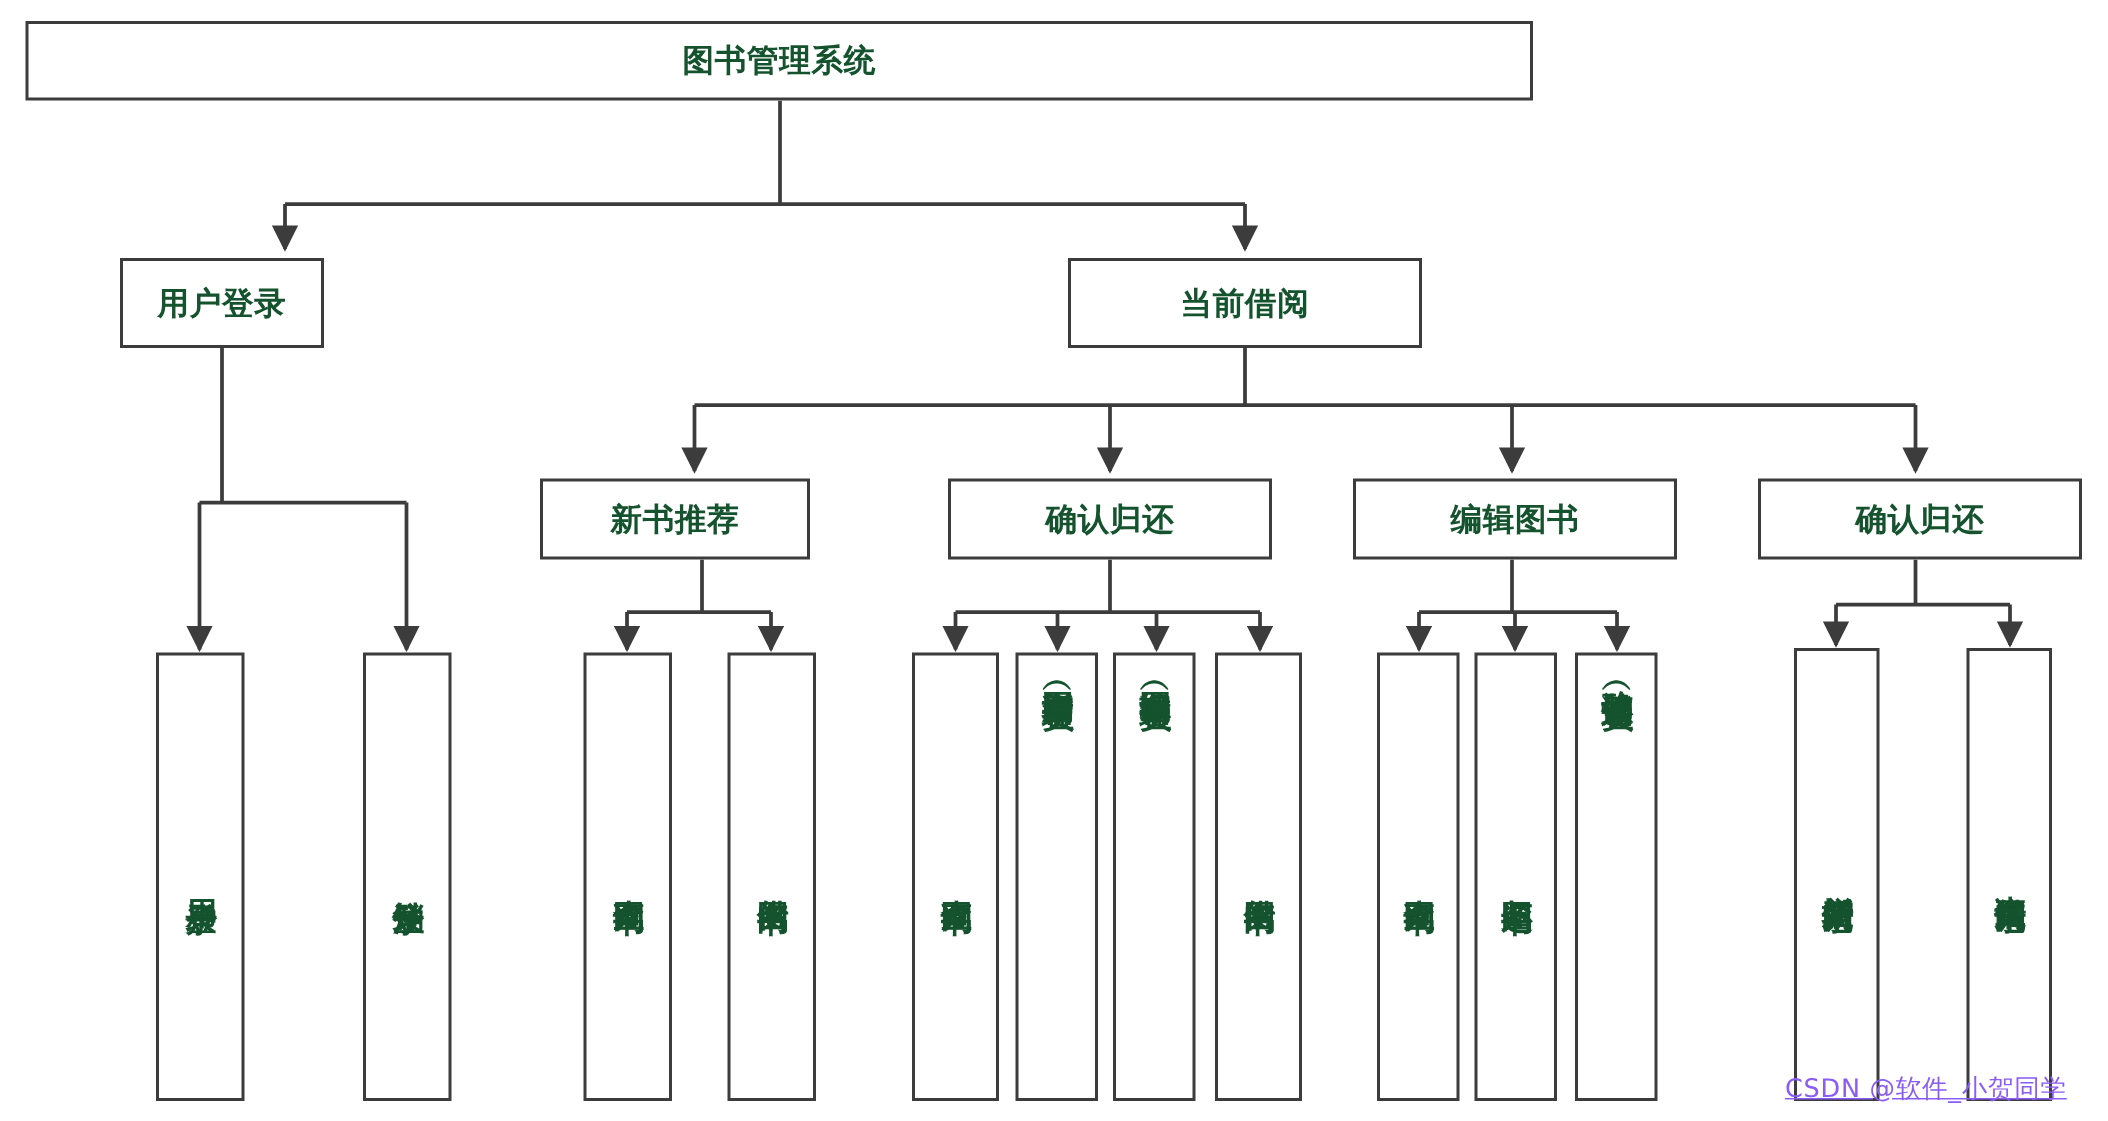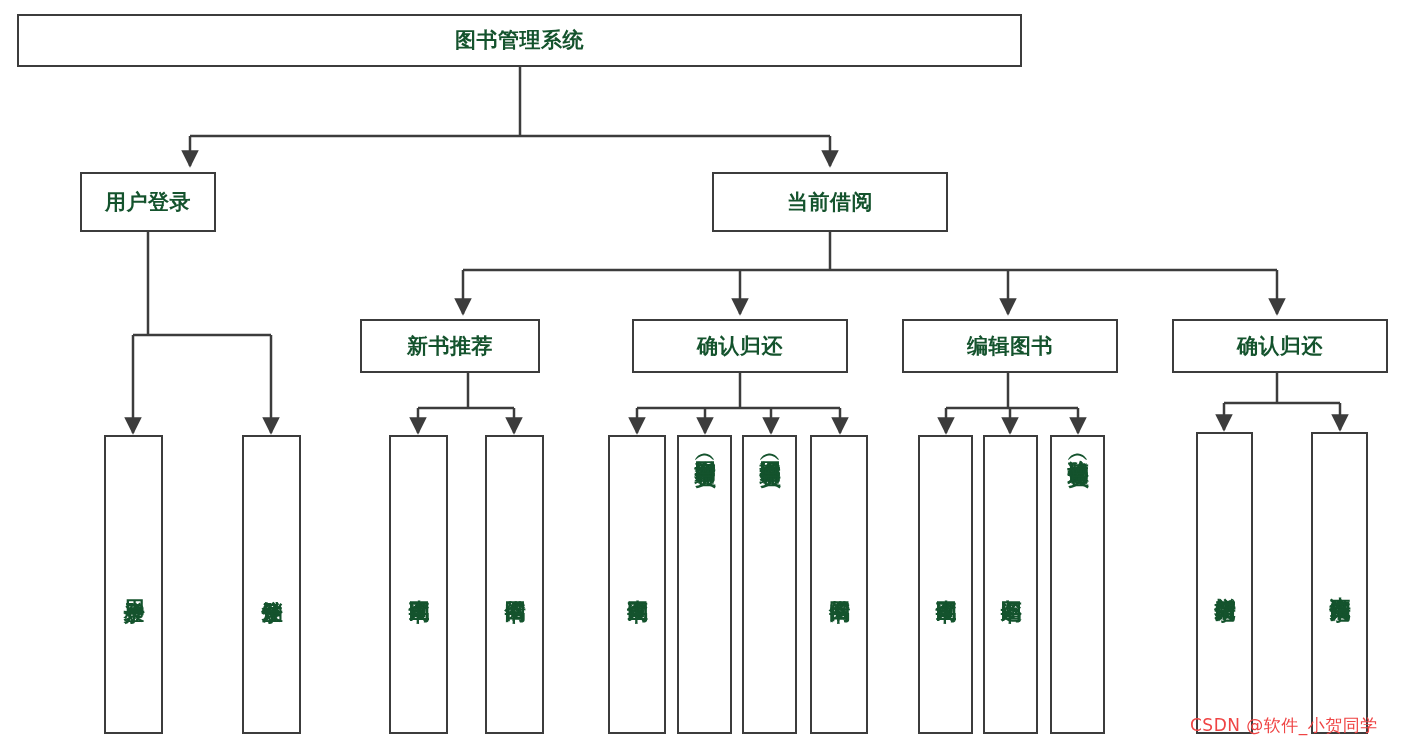--- a/index.html
+++ b/index.html
@@ -59,24 +59,25 @@
     font-size: 21px;
     line-height: 1.32;
     writing-mode: vertical-rl;
     text-orientation: upright;
     white-space: nowrap;
     letter-spacing: 1px;
   }
   .watermark {
     position: absolute;
     font-size: 17px;
-    color: #ef4444;
+    color: #8b5cf6;
     white-space: nowrap;
     letter-spacing: 0.5px;
     font-family: "DejaVu Sans", "Liberation Sans", sans-serif;
+    text-decoration: underline;
   }
 </style>
 </head>
 <body>
 
 <div id="canvas">
 
   <svg class="connectors" viewBox="0 0 1405 747" xmlns="http://www.w3.org/2000/svg">
     <defs>
       <marker id="arrow" viewBox="0 0 10 10" refX="9" refY="5" markerWidth="7" markerHeight="7" orient="auto-start-reverse">

